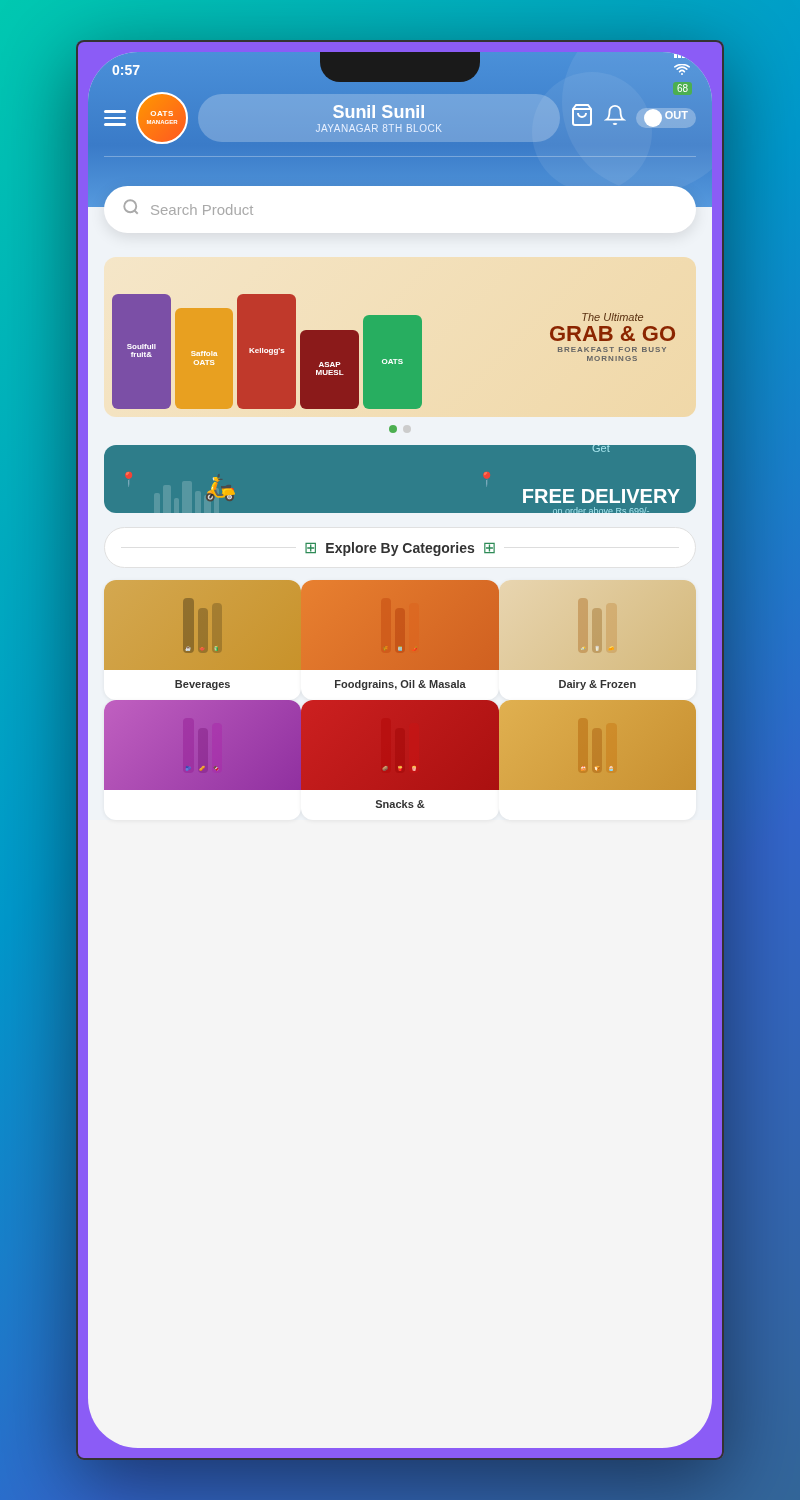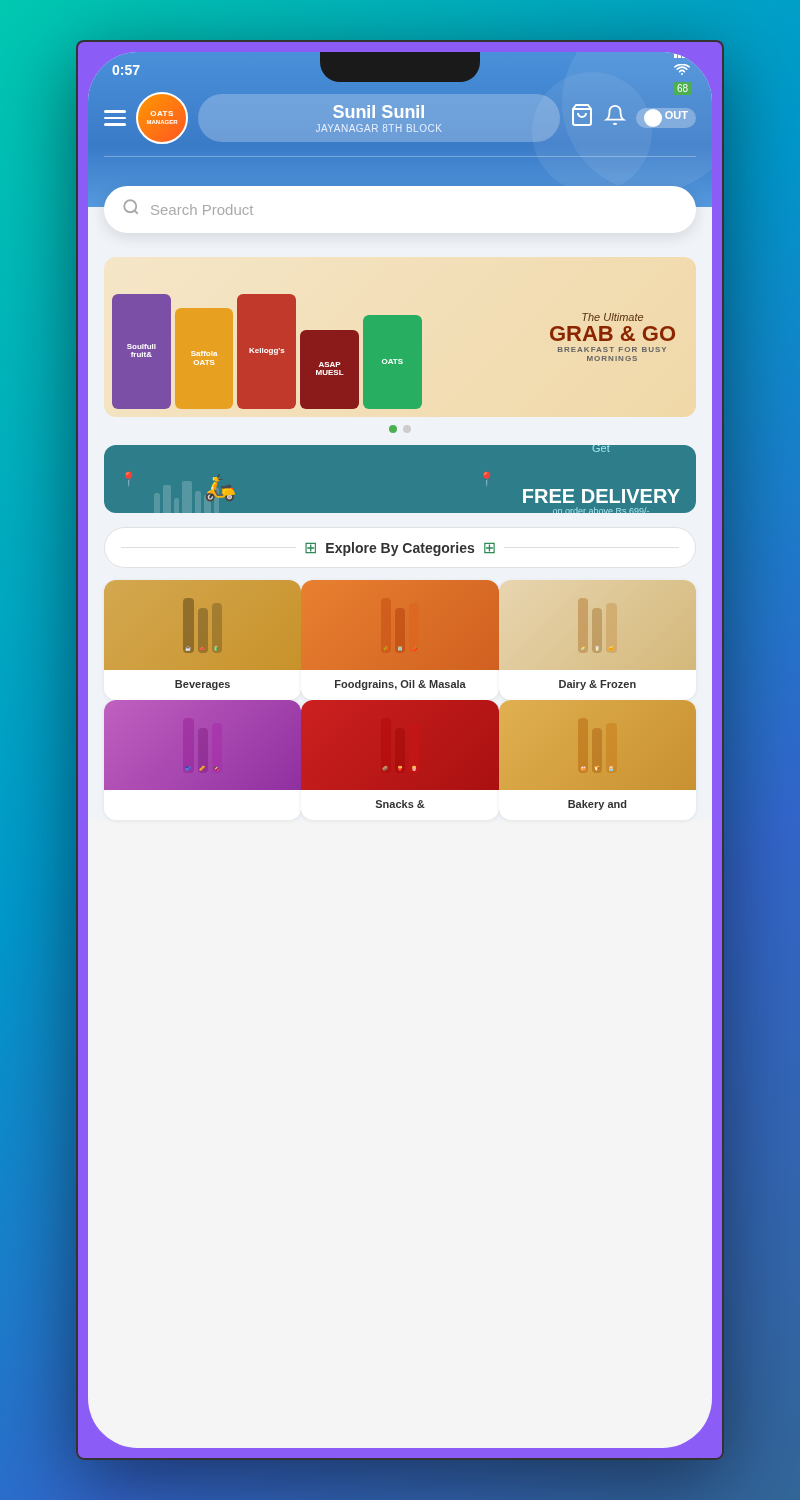--- a/index.html
+++ b/index.html
@@ -616,19 +616,18 @@
         </div>
 
         <div class="category-card">
           <div class="category-image cat-bakery">
             <div class="prod-visual">
               <div class="pv-item" style="background:rgba(180,100,10,0.5); height:55px;">🍰</div>
               <div class="pv-item" style="background:rgba(160,80,5,0.4); height:45px;">🍞</div>
               <div class="pv-item" style="background:rgba(200,120,20,0.5); height:50px;">🧁</div>
             </div>
           </div>
-          <div class="category-name">Bakery and</div>
         </div>
 
       </div>
     </div>
   </div>
 </div>
 
 </body></html>

